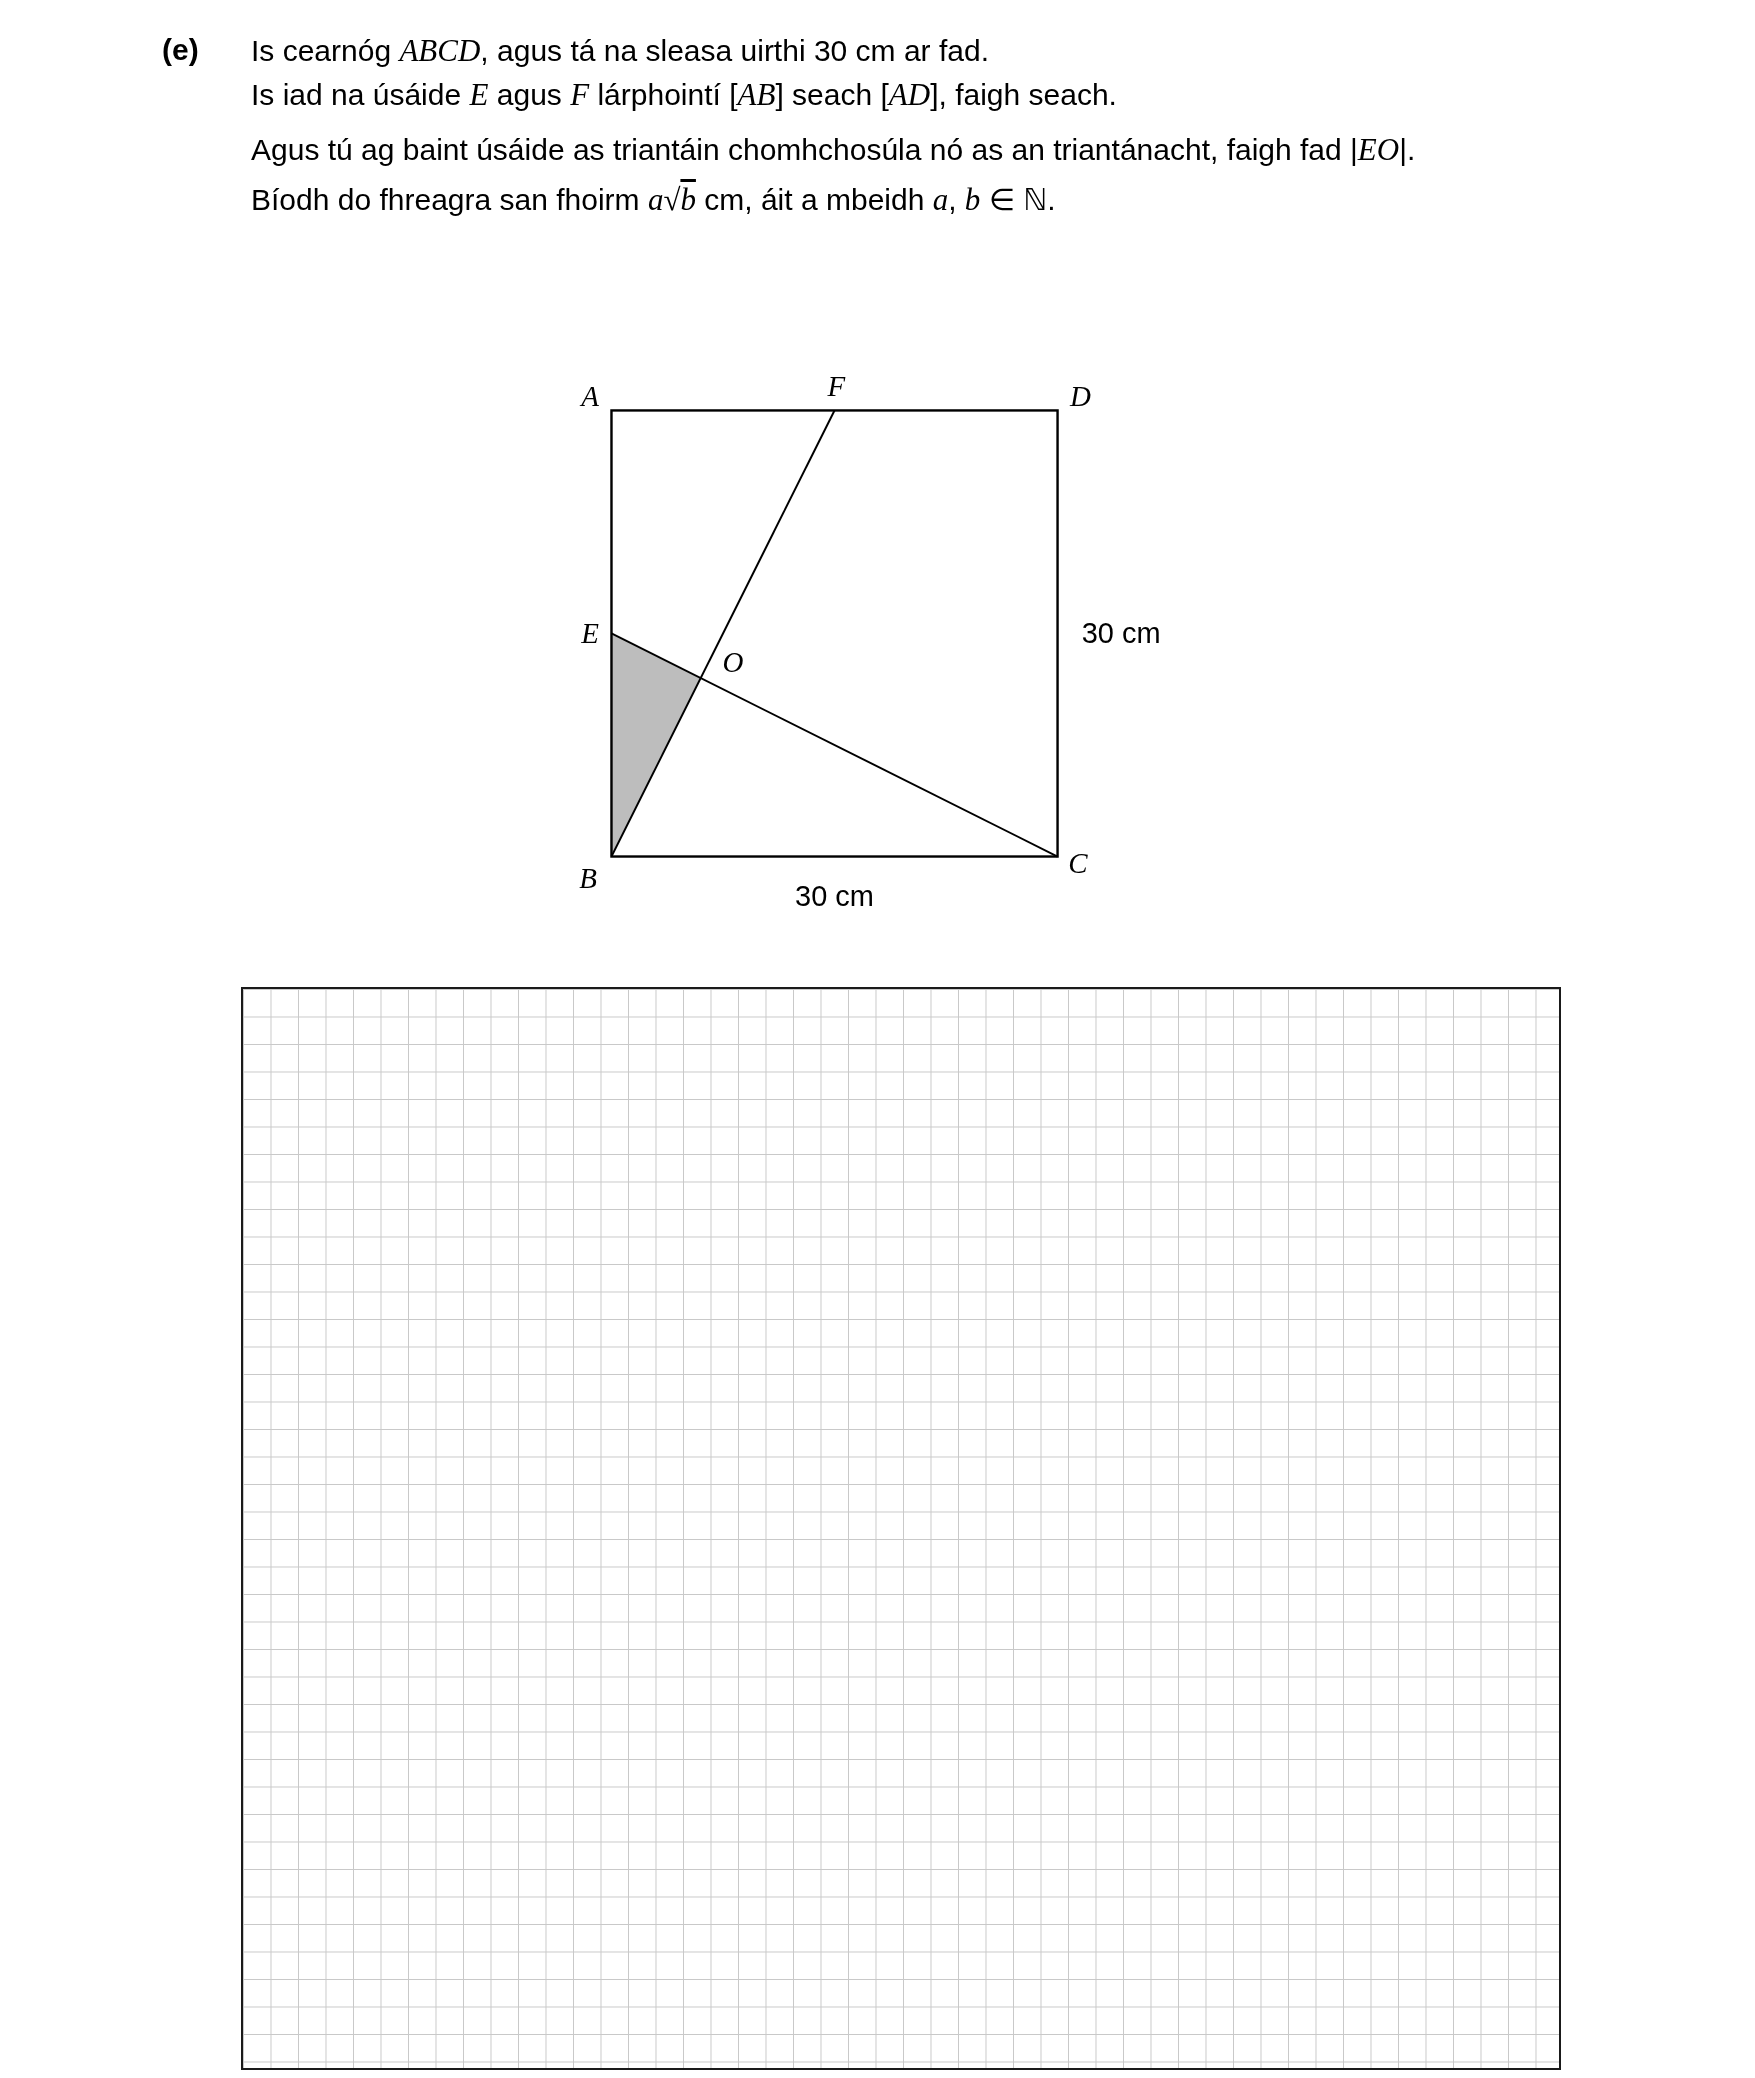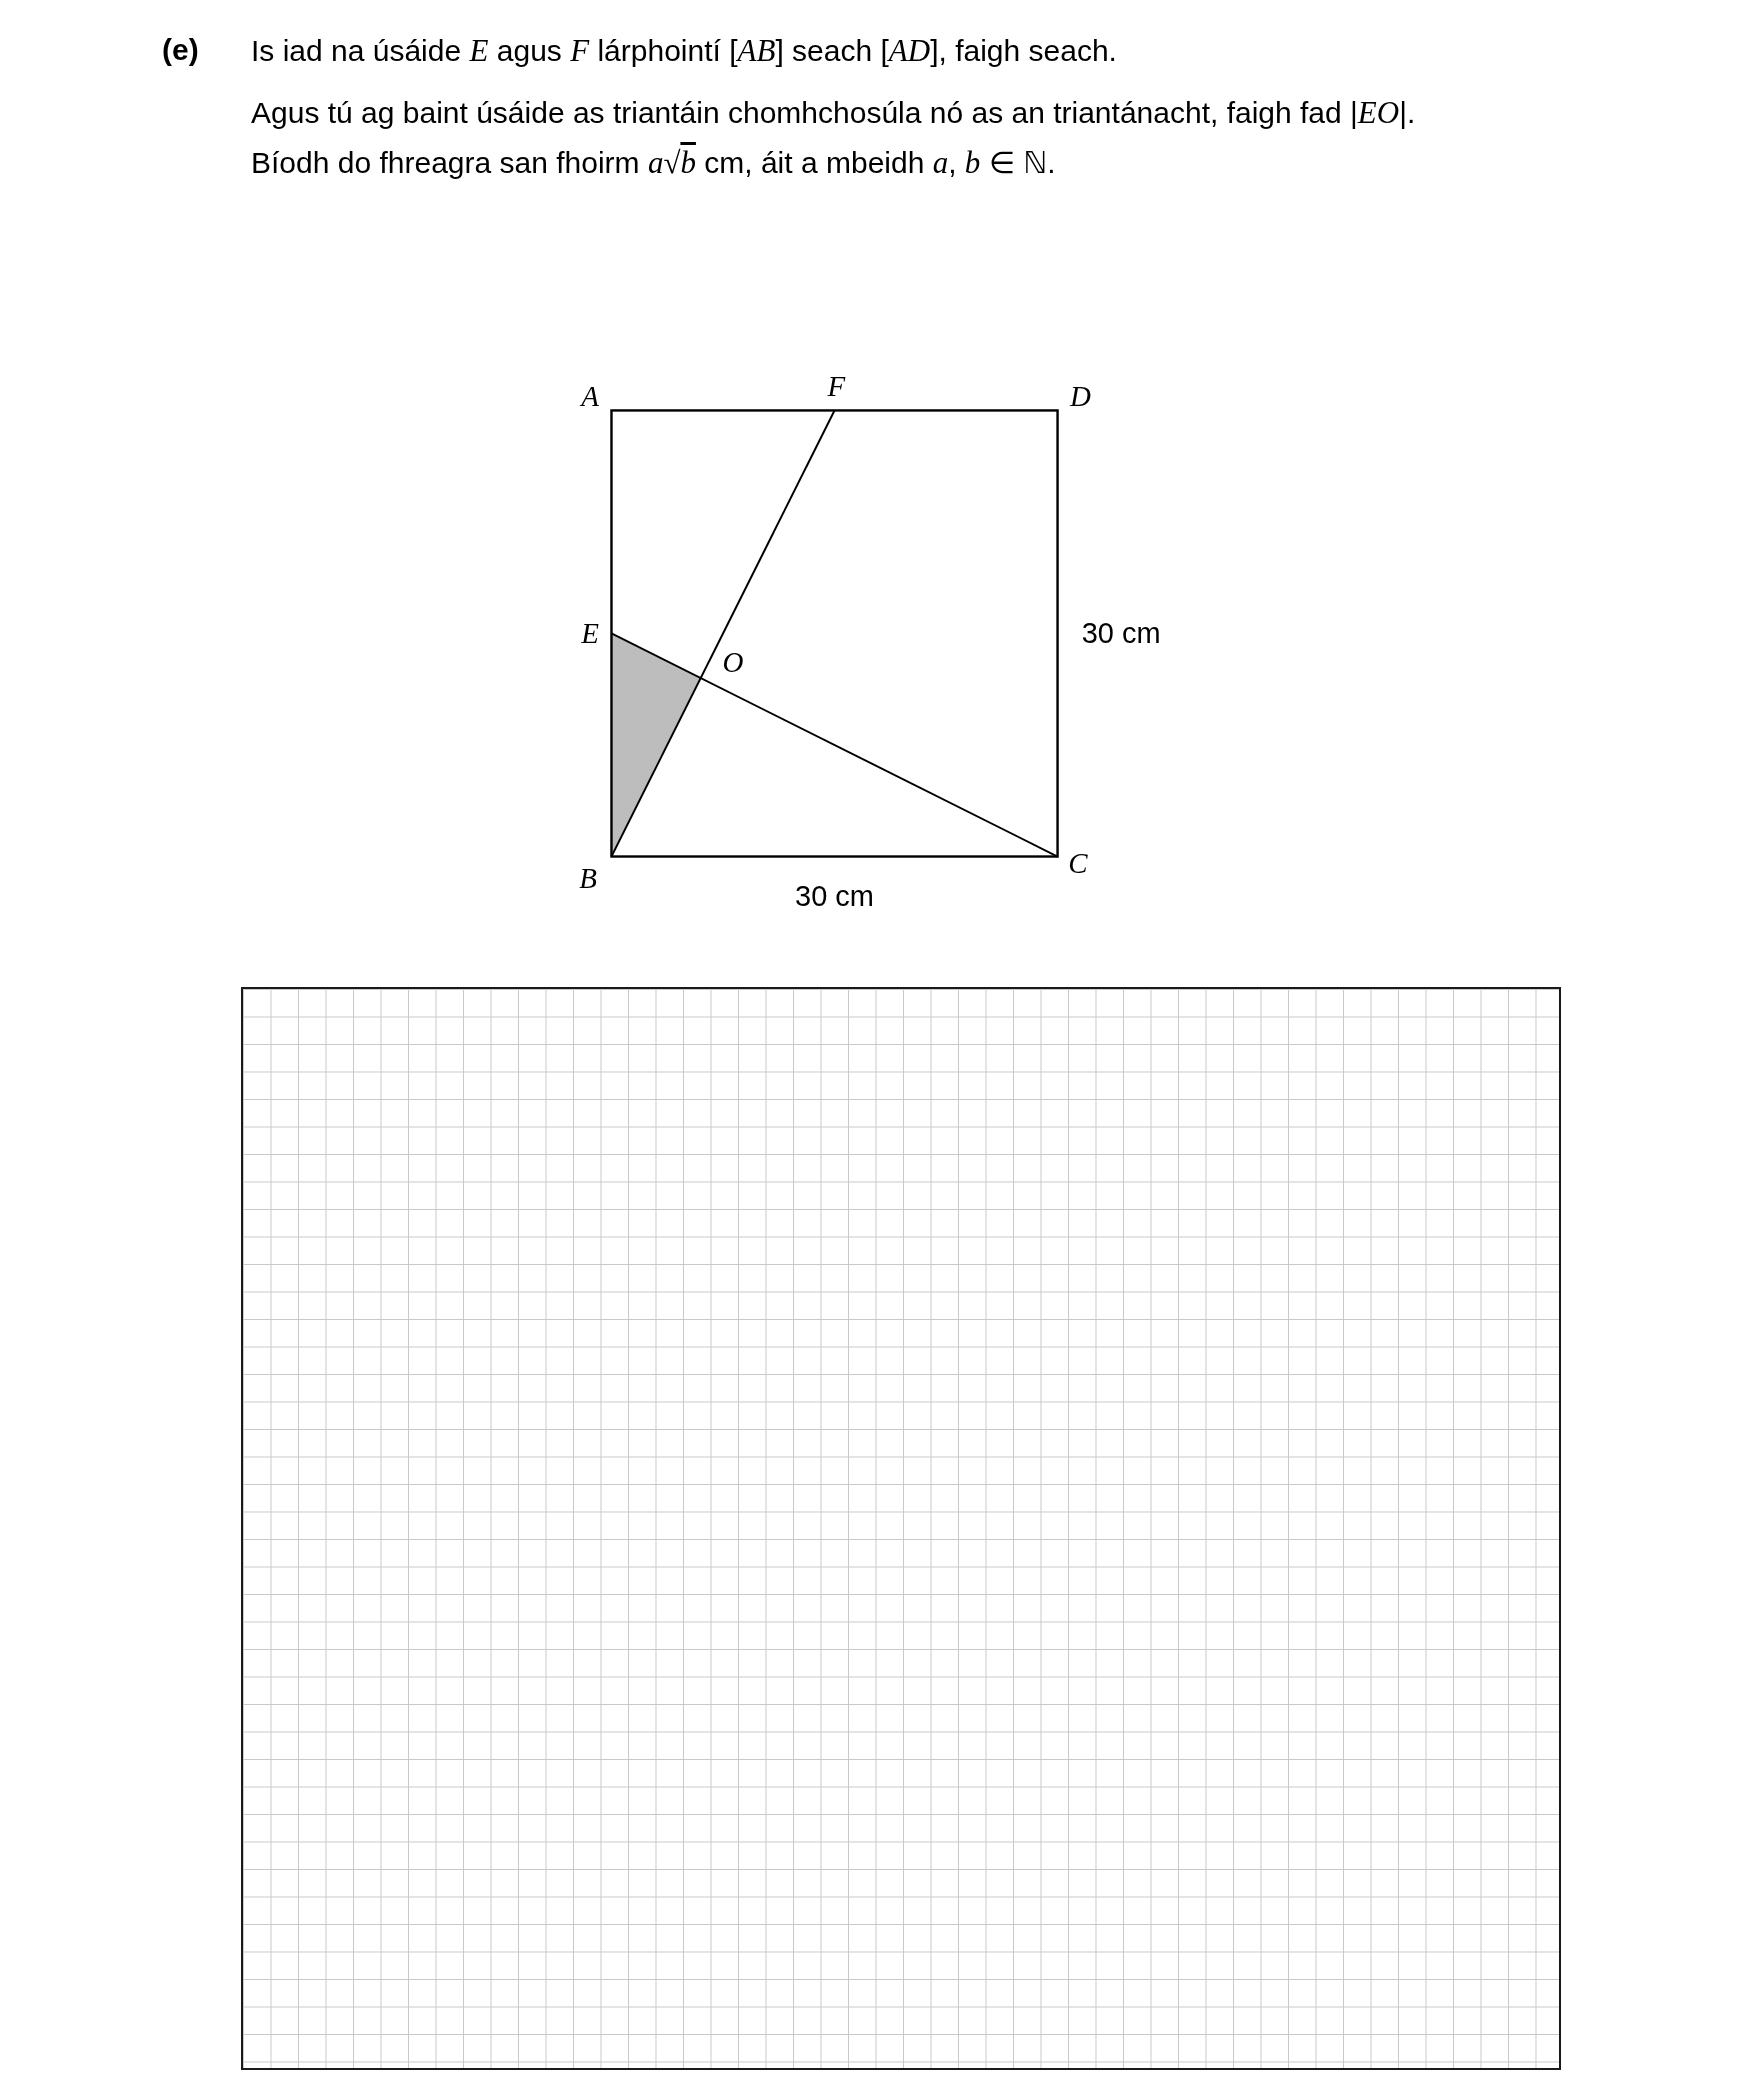--- a/index.html
+++ b/index.html
@@ -16,21 +16,21 @@
     font-size:30px;font-weight:bold;
   }
   .qlines{
     position:absolute;left:251px;top:29px;width:1371px;
   }
   .qline{
     height:44px;line-height:44px;font-size:30px;white-space:nowrap;
   }
   .para2{margin-top:15.4px;}
   .qline2{
-    height:50px;line-height:50px;font-size:30px;white-space:nowrap;
+    height:50px;line-height:36px;font-size:30px;white-space:nowrap;
   }
   .mv{
     font-family:"Liberation Serif","DejaVu Serif",serif;
     font-style:italic;font-size:31px;
   }
   .bold{font-weight:normal;}
   .sqrt-sym{font-family:"Liberation Serif","DejaVu Serif",serif;font-size:31px;}
   .radicand{text-decoration:overline;}
   .diagram{
     position:absolute;left:539px;top:367px;
@@ -57,20 +57,23 @@
 </style>
 </head>
 <body>
 
 <div class="page">
 
   <span class="qlabel">(e)</span>
 
   <div class="qlines">
     <div class="qline">
+      <span>Is cearnóg </span><span class="mv">ABCD</span><span>, agus tá na sleasa uirthi 30 cm ar fad.</span>
+    </div>
+    <div class="qline">
       <span>Is iad na úsáide </span><span class="mv">E</span><span>  agus  </span><span class="mv">F</span><span>  </span><span class="bold">lárphointí</span><span>  [</span><span class="mv">AB</span><span>]  seach  [</span><span class="mv">AD</span><span>], faigh seach.</span>
     </div>
 
     <div class="para2">
       <div class="qline2">
         <span>Agus tú ag baint úsáide as triantáin chomhchosúla nó as an triantánacht, faigh fad |</span><span class="mv">EO</span><span>|.</span>
       </div>
       <div class="qline2">
         <span>Bíodh do fhreagra san fhoirm </span><span class="mv">a</span><span class="sqrt-sym">√</span><span class="mv radicand">b</span><span> cm, áit a mbeidh </span><span class="mv">a</span><span>, </span><span class="mv">b</span><span> ∈ ℕ.</span>
       </div>

